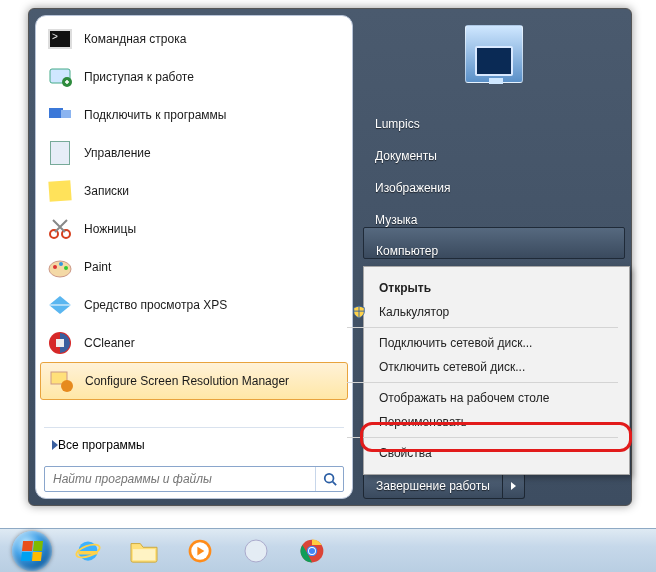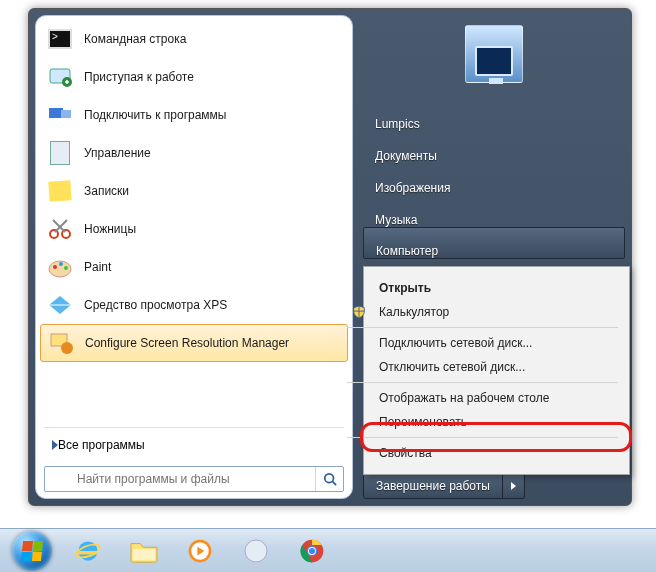--- a/index.html
+++ b/index.html
@@ -29,21 +29,21 @@
 .all-programs { display:flex; align-items:center; height: 30px; padding: 0 6px; font-size: 12px; }
 .arrow-right { width: 0; height: 0; border-top: 5px solid transparent; border-bottom: 5px solid transparent; border-left: 6px solid #3a5f9e; margin-left: 6px; }
 
 .search-wrap { padding: 6px 4px 2px; }
 .search-box {
   display:flex; align-items:center; height: 26px;
   background: #fff; border: 1px solid #8aa6cc; border-radius: 2px;
 }
 .search-box input {
   flex:1; border:none; outline:none; padding: 0 8px; font-size: 12px;
-  color: #666; background: transparent; margin-left: 24px;
+  font-style: italic; color: #666; background: transparent;
 }
 .search-btn { width: 28px; height: 100%; border-left: 1px solid #c7d6ea; display:flex; align-items:center; justify-content:center; color:#2b5ea4; }
 
 .right-pane {
   flex: 1; padding: 6px 6px 6px 4px; display:flex; flex-direction:column; color:#fff;
 }
 .user-pic { align-self:center; width: 58px; height: 58px; margin: 10px 0 16px;
   border:1px solid rgba(255,255,255,.5); border-radius:3px; background: linear-gradient(#cfe7ff,#5a90c8);
   display:flex; align-items:flex-end; justify-content:center; }
 .monitor { width: 38px; height: 30px; background:#0a2a55; border:2px solid #d9e9ff; border-radius:2px; position:relative; margin-bottom:6px;}
@@ -175,20 +175,30 @@
           <span>Paint</span>
         </div>
         <div class="program-item">
           <span class="icon-box">
             <svg width="26" height="22">
               <path d="M2 11 L13 2 L24 11 L13 20 Z" fill="#5ab6f0"></path>
               <path d="M2 11 L24 11" stroke="#fff"></path>
             </svg>
           </span>
           <span>Средство просмотра XPS</span>
+        </div>
+        <div class="program-item">
+          <span class="icon-box">
+            <svg width="26" height="26">
+              <circle cx="13" cy="13" r="11" fill="#d62828"></circle>
+              <path d="M13 3 a10 10 0 0 1 0 20" fill="#3a5f9e"></path>
+              <rect x="9" y="9" width="8" height="8" fill="#eee"></rect>
+            </svg>
+          </span>
+          <span>CCleaner</span>
         </div>
         <div class="program-item selected">
           <span class="icon-box">
             <svg width="26" height="26">
               <rect x="3" y="4" width="16" height="12" fill="#ffe07a" stroke="#c98"></rect>
               <circle cx="19" cy="18" r="6" fill="#e68a1e"></circle>
             </svg>
           </span>
           <span>Configure Screen Resolution Manager</span>
         </div>

